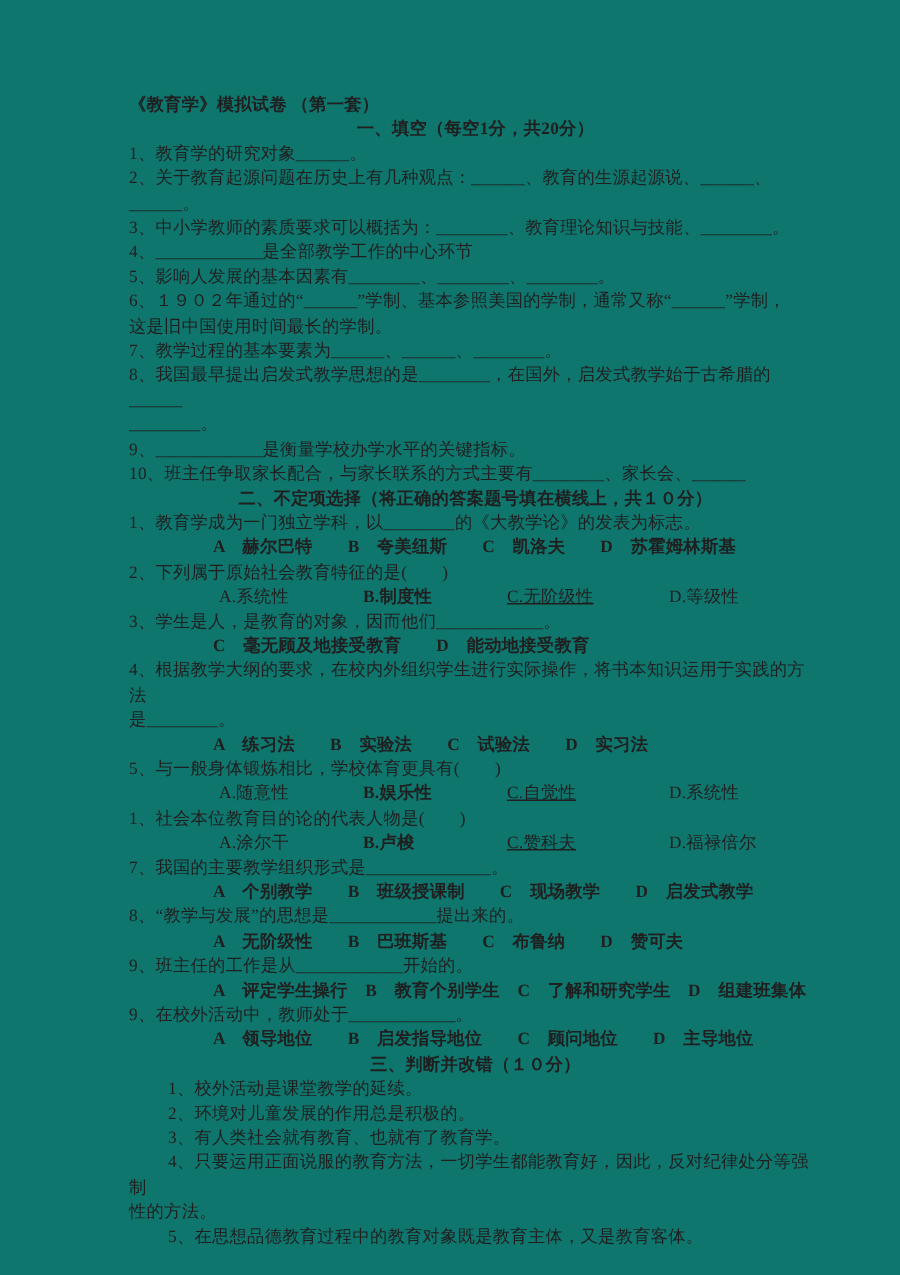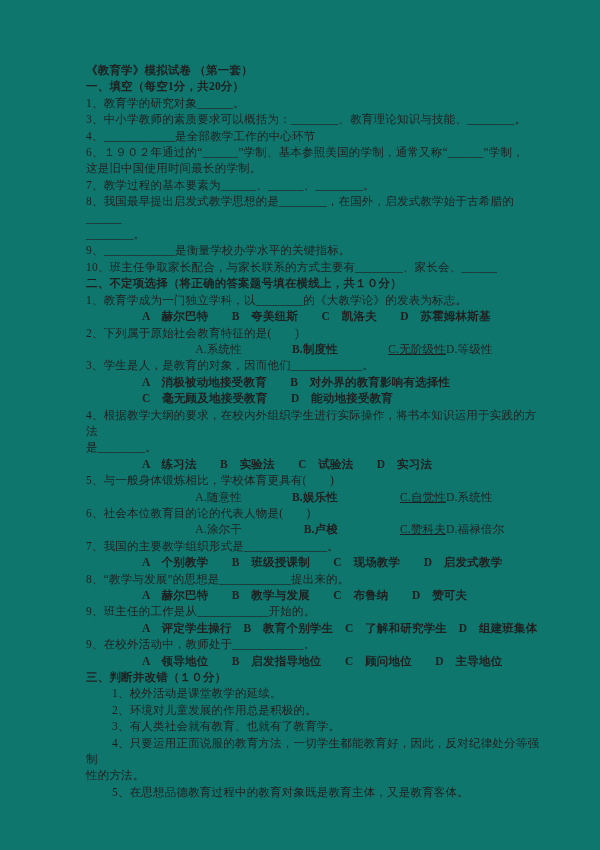--- a/index.html
+++ b/index.html
@@ -10,40 +10,42 @@
     font-size:11.5px;
     padding:62px 52px 0 86px;
     overflow:hidden;
   }
   .line{
     line-height:16.4px;
     white-space:pre-wrap;
     letter-spacing:0.2px;
   }
   .title{font-weight:bold;}
-  .heading{font-weight:bold;}
+  .heading{font-weight:bold;text-align:center;}
   .opts{padding-left:56px;font-weight:bold;}
   .opts-wide{padding-left:60px;display:flex;}
-  .opts-wide span{flex:0 0 auto;text-align:right;}
+  .opts-wide span{flex:0 0 auto;}
   .opts-wide span:nth-child(1){width:96px;}
   .opts-wide span:nth-child(2){width:96px;font-weight:bold;}
   .opts-wide span:nth-child(3){width:108px;text-decoration:underline;}
   .s3-item{text-indent:26px;}
 </style>
 </head>
 <body>
 
 <div class="page">
 
   <div class="line title">《教育学》模拟试卷 （第一套）</div>
 
   <div class="line heading">一、填空（每空1分，共20分）</div>
   <div class="line">1、教育学的研究对象______。</div>
+  <div class="line">2、关于教育起源问题在历史上有几种观点：______、教育的生源起源说、______、______。</div>
   <div class="line">3、中小学教师的素质要求可以概括为：________、教育理论知识与技能、________。</div>
   <div class="line">4、____________是全部教学工作的中心环节</div>
+  <div class="line">5、影响人发展的基本因素有________、________、________。</div>
   <div class="line">6、１９０２年通过的“______”学制、基本参照美国的学制，通常又称“______”学制，
 这是旧中国使用时间最长的学制。</div>
   <div class="line">7、教学过程的基本要素为______、______、________。</div>
   <div class="line">8、我国最早提出启发式教学思想的是________，在国外，启发式教学始于古希腊的______
 ________。</div>
   <div class="line">9、____________是衡量学校办学水平的关键指标。</div>
   <div class="line">10、班主任争取家长配合，与家长联系的方式主要有________、家长会、______</div>
 
   <div class="line heading">二、不定项选择（将正确的答案题号填在横线上，共１０分）</div>
 
@@ -52,48 +54,47 @@
 
   <div class="line">2、下列属于原始社会教育特征的是(　　)</div>
   <div class="line opts-wide">
     <span>A.系统性</span>
     <span>B.制度性</span>
     <span>C.无阶级性</span>
     <span>D.等级性</span>
   </div>
 
   <div class="line">3、学生是人，是教育的对象，因而他们____________。</div>
-  <div class="line opts">A　消极被动地接受教育　　B　对外界的教育影响有选择性</div>
   <div class="line opts">C　毫无顾及地接受教育　　D　能动地接受教育</div>
 
   <div class="line">4、根据教学大纲的要求，在校内外组织学生进行实际操作，将书本知识运用于实践的方法
 是________。</div>
   <div class="line opts">A　练习法　　B　实验法　　C　试验法　　D　实习法</div>
 
   <div class="line">5、与一般身体锻炼相比，学校体育更具有(　　)</div>
   <div class="line opts-wide">
     <span>A.随意性</span>
     <span>B.娱乐性</span>
     <span>C.自觉性</span>
     <span>D.系统性</span>
   </div>
 
-  <div class="line">6、社会本位教育目的论的代表人物是(　　)</div>
+  <div class="line">1、社会本位教育目的论的代表人物是(　　)</div>
   <div class="line opts-wide">
     <span>A.涂尔干</span>
     <span>B.卢梭</span>
     <span>C.赞科夫</span>
     <span>D.福禄倍尔</span>
   </div>
 
   <div class="line">7、我国的主要教学组织形式是______________。</div>
   <div class="line opts">A　个别教学　　B　班级授课制　　C　现场教学　　D　启发式教学</div>
 
   <div class="line">8、“教学与发展”的思想是____________提出来的。</div>
-  <div class="line opts">A　赫尔巴特　　B　教学与发展　　C　布鲁纳　　D　赞可夫</div>
+  <div class="line opts">A　无阶级性　　B　巴班斯基　　C　布鲁纳　　D　赞可夫</div>
 
   <div class="line">9、班主任的工作是从____________开始的。</div>
   <div class="line opts">A　评定学生操行　B　教育个别学生　C　了解和研究学生　D　组建班集体</div>
 
   <div class="line">9、在校外活动中，教师处于____________。</div>
   <div class="line opts">A　领导地位　　B　启发指导地位　　C　顾问地位　　D　主导地位</div>
 
   <div class="line heading">三、判断并改错（１０分）</div>
   <div class="line s3-item">1、校外活动是课堂教学的延续。</div>
   <div class="line s3-item">2、环境对儿童发展的作用总是积极的。</div>

